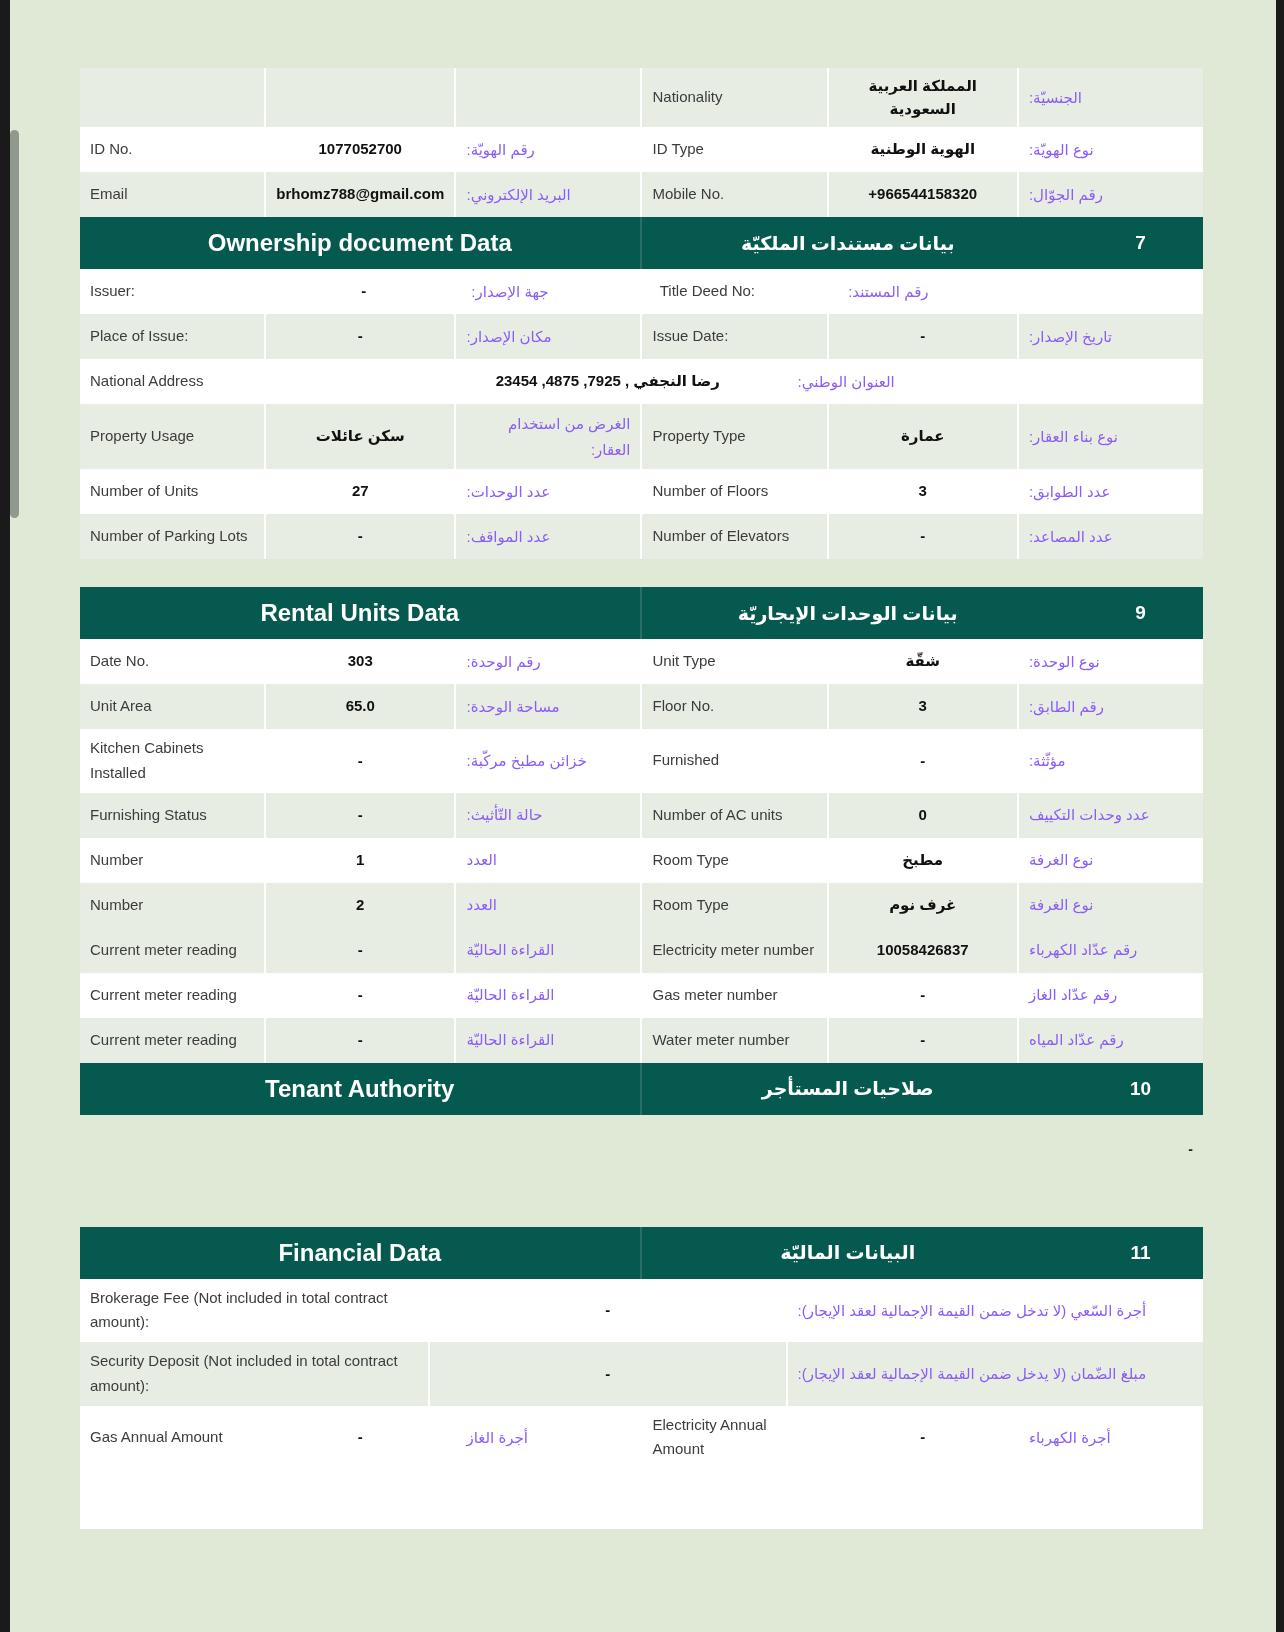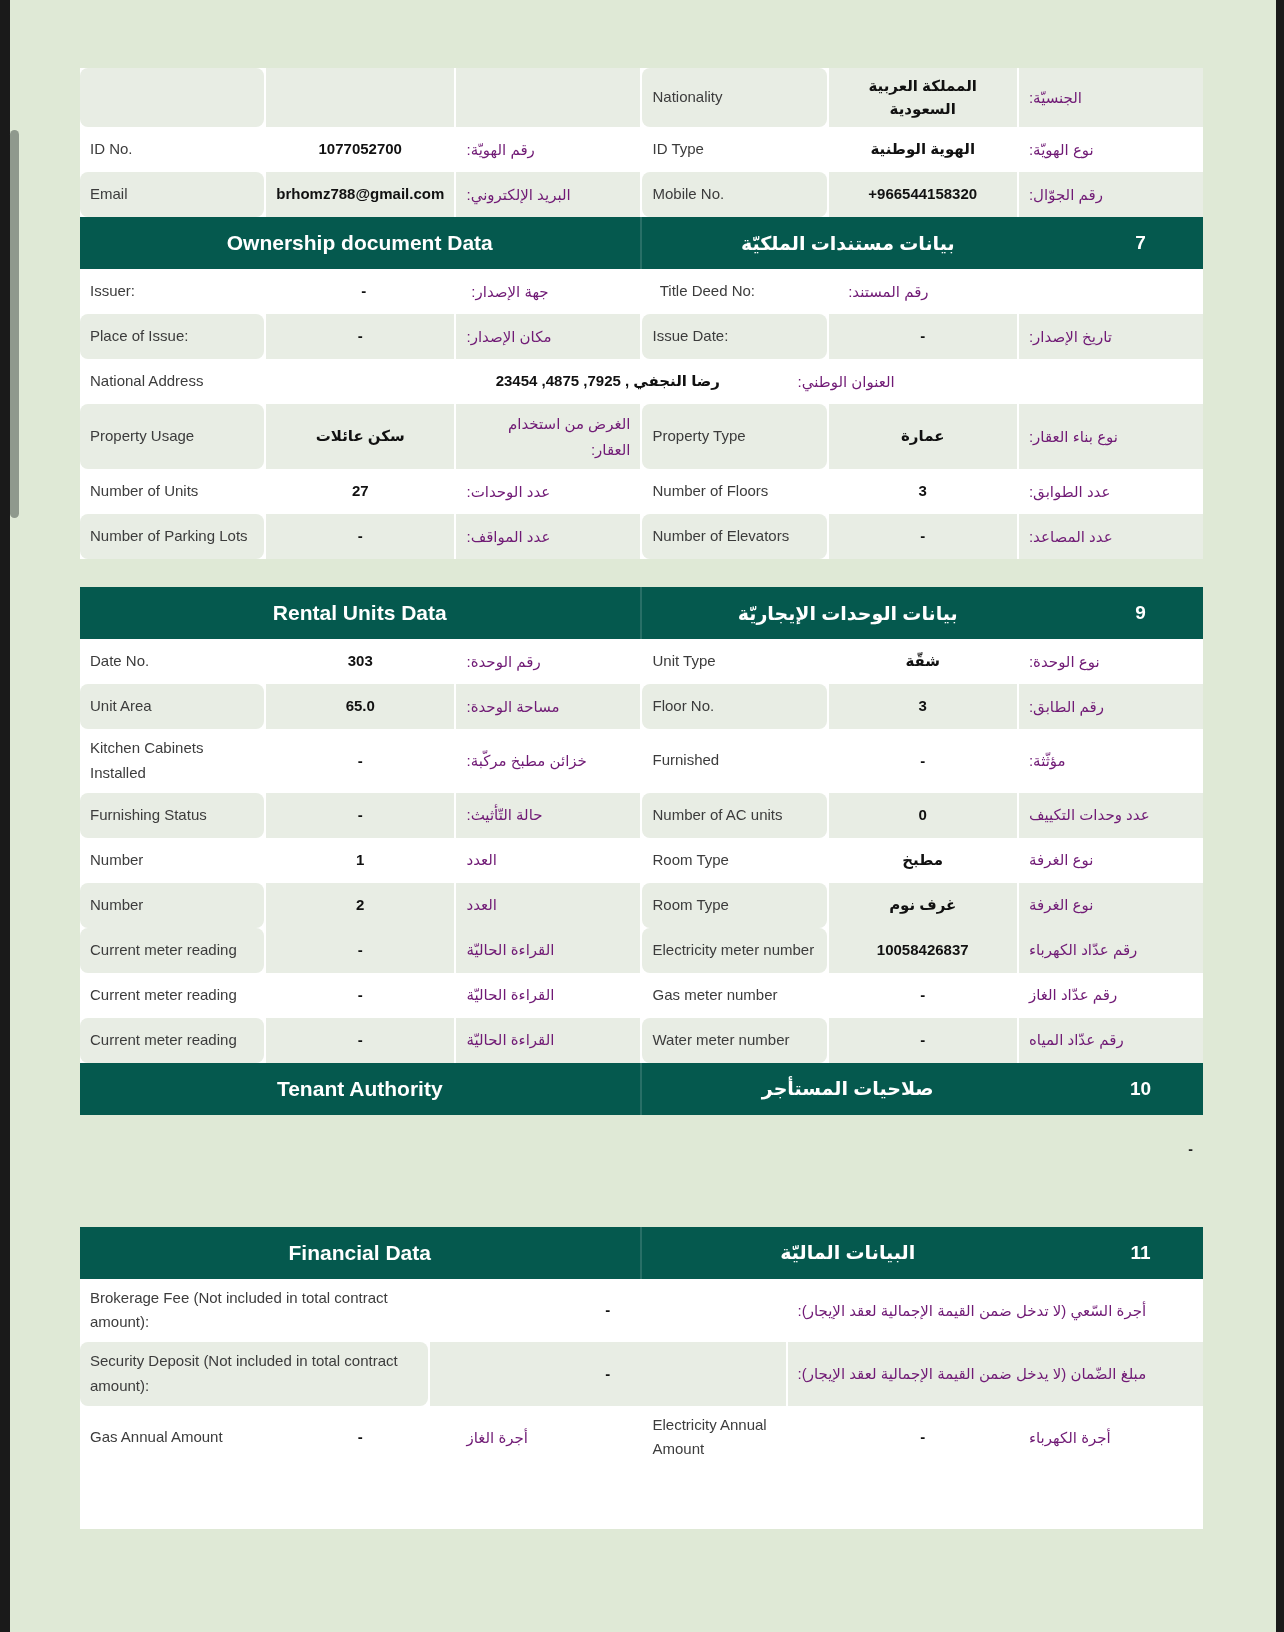--- a/index.html
+++ b/index.html
@@ -17,34 +17,34 @@
   }
   .doc{position:absolute;left:80px;top:68px;width:1123px;}
 
   
   .row{display:flex;gap:2px;background:#ffffff;min-height:45px;}
   .row.tint > .cell{background:#e8ede4;}
   .row.white > .cell{background:#ffffff;}
 
   .cell{display:flex;align-items:center;padding:7px 10px;box-sizing:border-box;}
   .c-en{width:16.6%;justify-content:flex-start;text-align:left;
-        color:#3c3c3c;font-size:15px;line-height:1.65;border-radius:8px;}
+        color:#3c3c3c;font-size:15px;line-height:1.65;}
   .c-val{width:17.0%;justify-content:center;text-align:center;
          font-weight:bold;color:#111111;font-size:15px;line-height:1.5;}
   .c-ar{width:16.6%;justify-content:flex-end;text-align:right;direction:rtl;
-        color:#701a75;font-size:15px;line-height:1.7;}
+        color:#8b5cf6;font-size:15px;line-height:1.7;}
   
   .row.full .c-en{width:31%;}
   .row.full .c-val{width:auto;flex:1;}
   .row.full .c-ar{width:37%;}
 
   .sec-header{display:flex;background:#05594e;color:#ffffff;min-height:52px;}
   .sh-left{width:50%;display:flex;align-items:center;justify-content:center;
            border-right:2px solid rgba(255,255,255,0.14);
-           font-weight:bold;font-size:21px;box-sizing:border-box;}
+           font-weight:bold;font-size:24px;box-sizing:border-box;}
   .sh-right{width:50%;display:flex;align-items:stretch;gap:24px;}
   .sh-title-ar{flex:1;display:flex;align-items:center;justify-content:center;
                direction:rtl;font-weight:bold;font-size:19px;}
   .sh-num{width:125px;display:flex;align-items:center;justify-content:center;
           font-weight:bold;font-size:19px;}
 
   .gap{height:28px;}
   .note{height:112px;display:flex;justify-content:flex-end;align-items:flex-start;
         padding:26px 10px 0 0;box-sizing:border-box;
         font-weight:bold;font-size:14px;color:#222222;}

